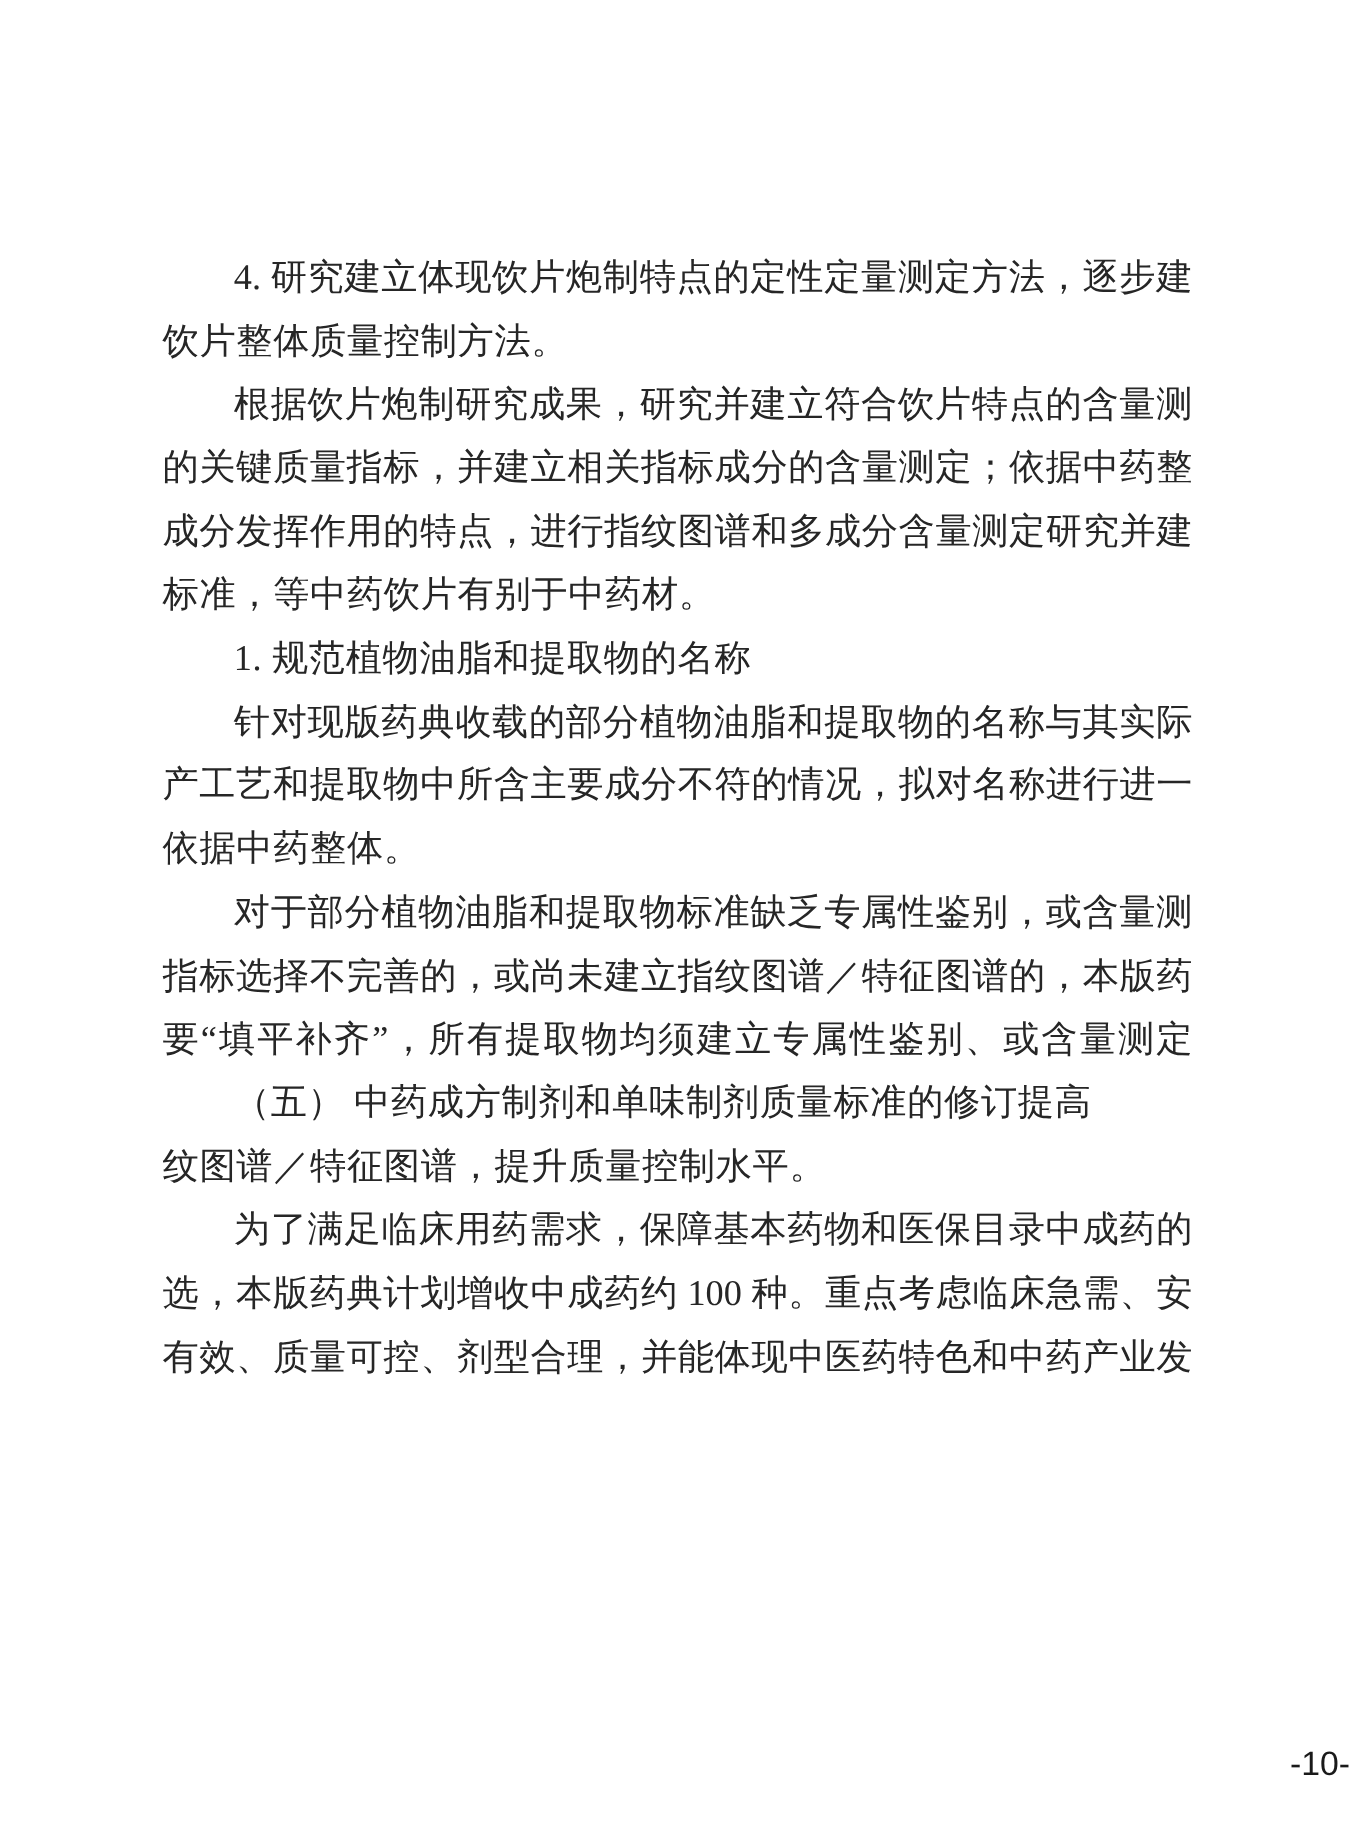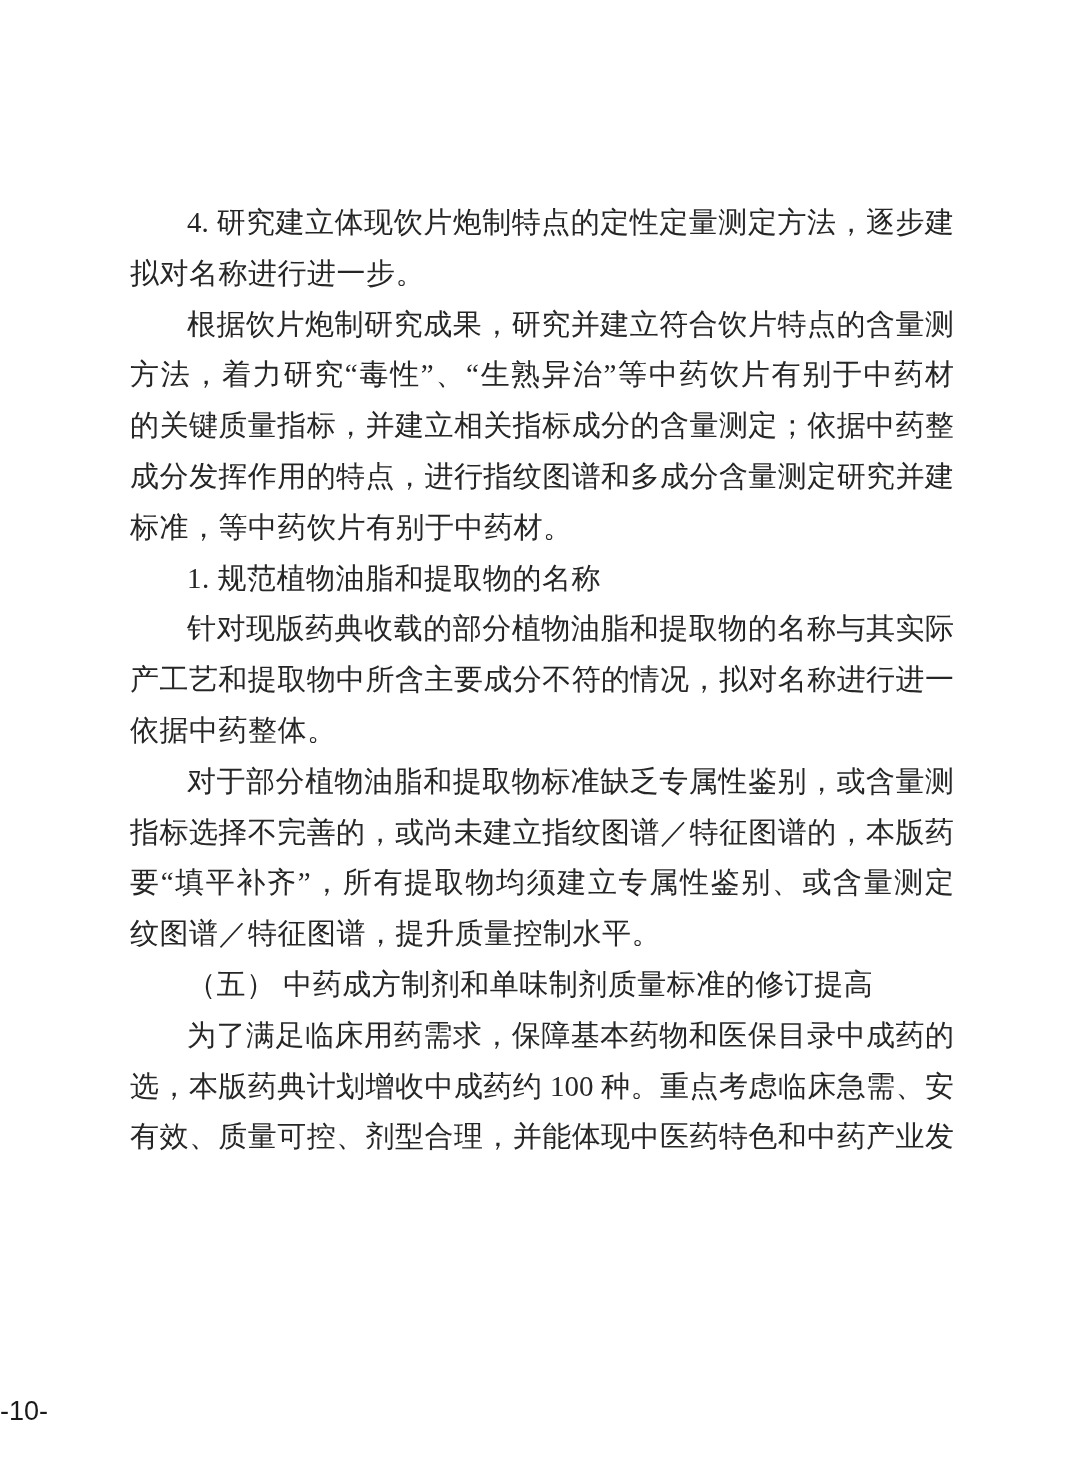--- a/index.html
+++ b/index.html
@@ -42,45 +42,44 @@
     padding-left: 57px;
   }
   .line.indent.justify {
     width: 767px;
   }
   .footer {
     position: absolute;
     top: 1396px;
     left: 0;
     width: 100%;
-    text-align: left;
+    text-align: right;
     font-family: "Liberation Sans", "DejaVu Sans", sans-serif;
     font-size: 27px;
     color: #1a1a1a;
   }
 </style>
 </head>
 <body>
 
 <div class="page">
   <div class="doc-body">
       <div class="line indent justify">4. 研究建立体现饮片炮制特点的定性定量测定方法，逐步建立</div>
-      <div class="line">拟对名称进行进一步。</div>
+      <div class="line">饮片整体质量控制方法。</div>
       <div class="line indent justify">根据饮片炮制研究成果，研究并建立符合饮片特点的含量测定</div>
-      <div class="line justify">方法，着力研究“毒性”、“生熟异治”等中药饮片有别于中药材</div>
       <div class="line justify">的关键质量指标，并建立相关指标成分的含量测定；依据中药整体</div>
       <div class="line justify">成分发挥作用的特点，进行指纹图谱和多成分含量测定研究并建立</div>
       <div class="line">标准，等中药饮片有别于中药材。</div>
       <div class="line indent">1. 规范植物油脂和提取物的名称</div>
       <div class="line indent justify">针对现版药典收载的部分植物油脂和提取物的名称与其实际生</div>
       <div class="line justify">产工艺和提取物中所含主要成分不符的情况，拟对名称进行进一步</div>
       <div class="line">依据中药整体。</div>
       <div class="line indent justify">对于部分植物油脂和提取物标准缺乏专属性鉴别，或含量测定</div>
       <div class="line justify">指标选择不完善的，或尚未建立指纹图谱／特征图谱的，本版药典</div>
       <div class="line justify">要“填平补齐”，所有提取物均须建立专属性鉴别、或含量测定</div>
+      <div class="line indent">（五） 中药成方制剂和单味制剂质量标准的修订提高</div>
       <div class="line">纹图谱／特征图谱，提升质量控制水平。</div>
-      <div class="line indent">（五） 中药成方制剂和单味制剂质量标准的修订提高</div>
       <div class="line indent justify">为了满足临床用药需求，保障基本药物和医保目录中成药的遴</div>
       <div class="line justify">选，本版药典计划增收中成药约 100 种。重点考虑临床急需、安全</div>
       <div class="line justify">有效、质量可控、剂型合理，并能体现中医药特色和中药产业发展</div>
     </div>
   <div class="footer">-10-</div>
 </div>
 
 </body></html>

